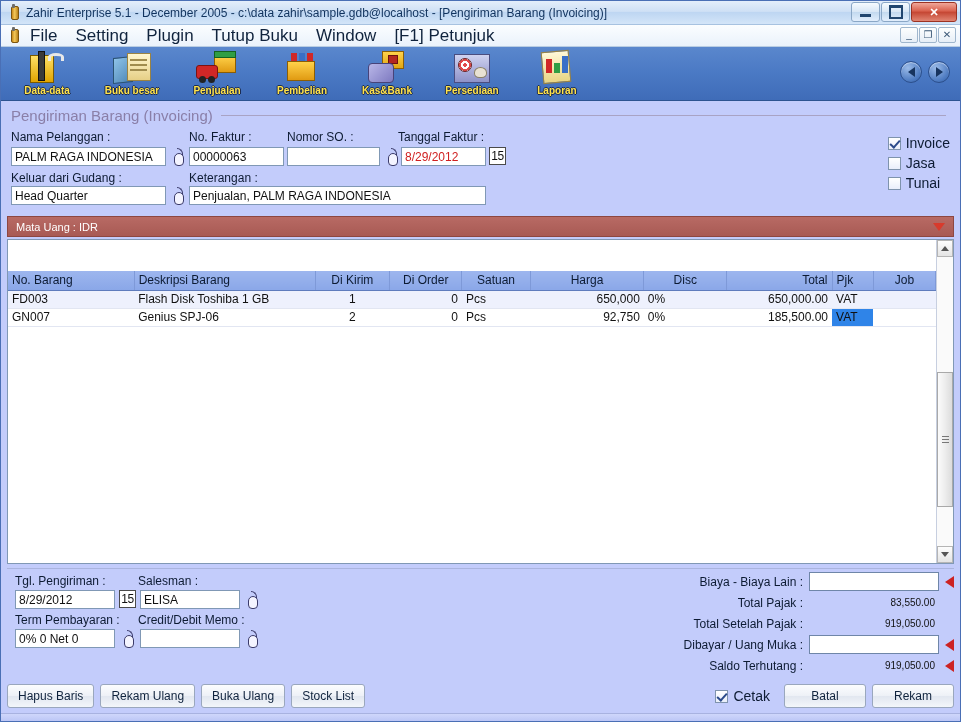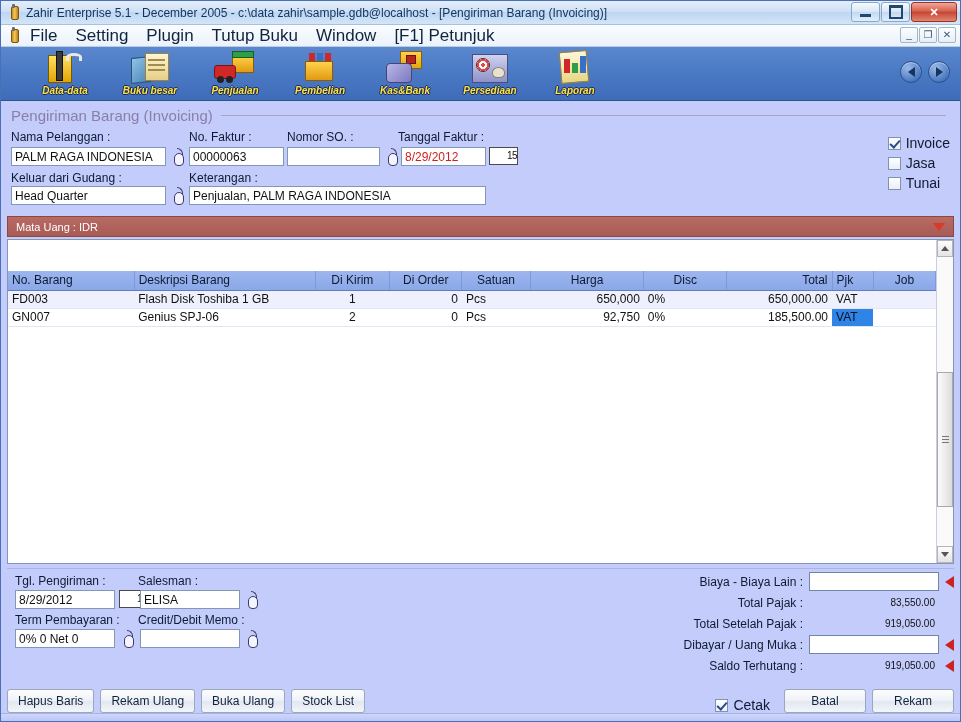--- a/index.html
+++ b/index.html
@@ -87,21 +87,21 @@
     line-height:1;
   }
 
   
   .toolbar {
     position: relative;
     height: 54px;
     background: linear-gradient(180deg,#5a87cd 0%,#4a79c4 50%,#3f6cb8 100%);
     border-bottom: 1px solid #2d5390;
     display: flex; align-items: flex-start;
-    padding-left: 32px; gap: 21px; font-style: italic;
+    padding-left: 14px; gap: 21px;
   }
   .tb-item {
     position: relative;
     width: 64px; height: 52px;
     display:flex; flex-direction:column; align-items:center; justify-content:flex-start;
     cursor: default;
   }
   .tb-img { width: 46px; height: 38px; position: relative; margin-top:2px; }
   .tb-label {
     position:absolute; bottom: 3px; left:0; right:0;
@@ -174,23 +174,23 @@
   .picker::before{
     content:""; position:absolute; left:3px; top:5px; width:8px;height:11px;
     border:1px solid #3b3b6b; border-radius:5px 5px 4px 4px; background:#f4f4ff;
   }
   .picker::after{
     content:""; position:absolute; left:6px;top:0px;width:5px;height:6px;
     border:1px solid #3b3b6b; border-left:none; border-bottom:none;
     border-radius:0 6px 0 0;
   }
   .calbtn {
-    width: 29px; height: 18px; flex:none;
+    width: 17px; height: 18px; flex:none;
     border: 1px solid #4a4a4a; background: #fff;
-    font-size: 10px; color:#111; text-align:right; line-height: 16px;
+    font-size: 12px; color:#111; text-align:center; line-height: 16px;
     letter-spacing:-0.5px;
   }
   .chk {
     width: 13px; height: 13px; flex:none;
     border: 1px solid #7f93ad;
     background: linear-gradient(180deg,#ffffff,#e9eefa);
     position: relative;
   }
   .chk.on::after{
     content:""; position:absolute; left:3px; top:0px;
@@ -275,21 +275,21 @@
   .tot-input {
     width: 130px; height: 19px;
     background: #fff; border: 1px solid #6f86a8;
   }
   .red-tri { width:0;height:0;border-top:6px solid transparent;border-bottom:6px solid transparent;border-right:9px solid #cc2222; flex:none;}
   .spacer-tri { width: 9px; flex:none; }
 
   .btnbar {
     position: absolute; left: 0; right: 0; bottom: 0;
     height: 34px;
-    display: flex; align-items: flex-end;
+    display: flex; align-items: center;
     padding: 0 6px; gap: 6px;
   }
   .btn {
     height: 24px; min-width: 60px;
     padding: 0 10px;
     background: linear-gradient(180deg,#fcfdfe 0%,#eef1f7 48%,#e2e7f0 52%,#f3f6fa 100%);
     border: 1px solid #9aa7bd; border-radius: 3px;
     font-size: 12px; color: #10233d;
     display:flex;align-items:center;justify-content:center;
     white-space: nowrap;

